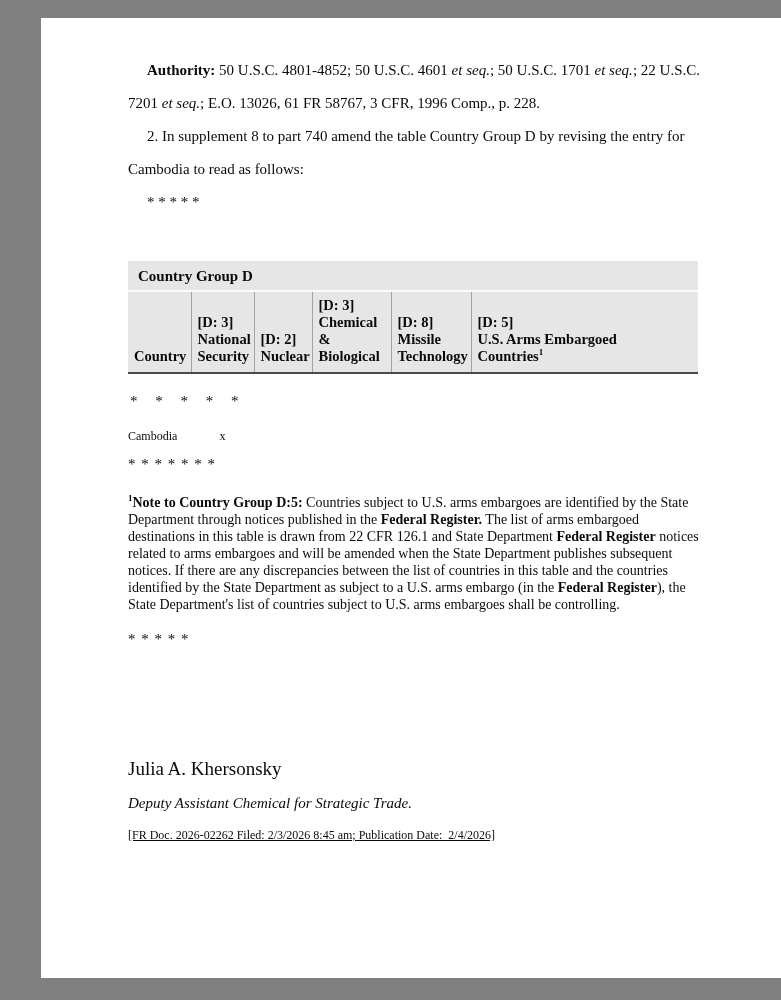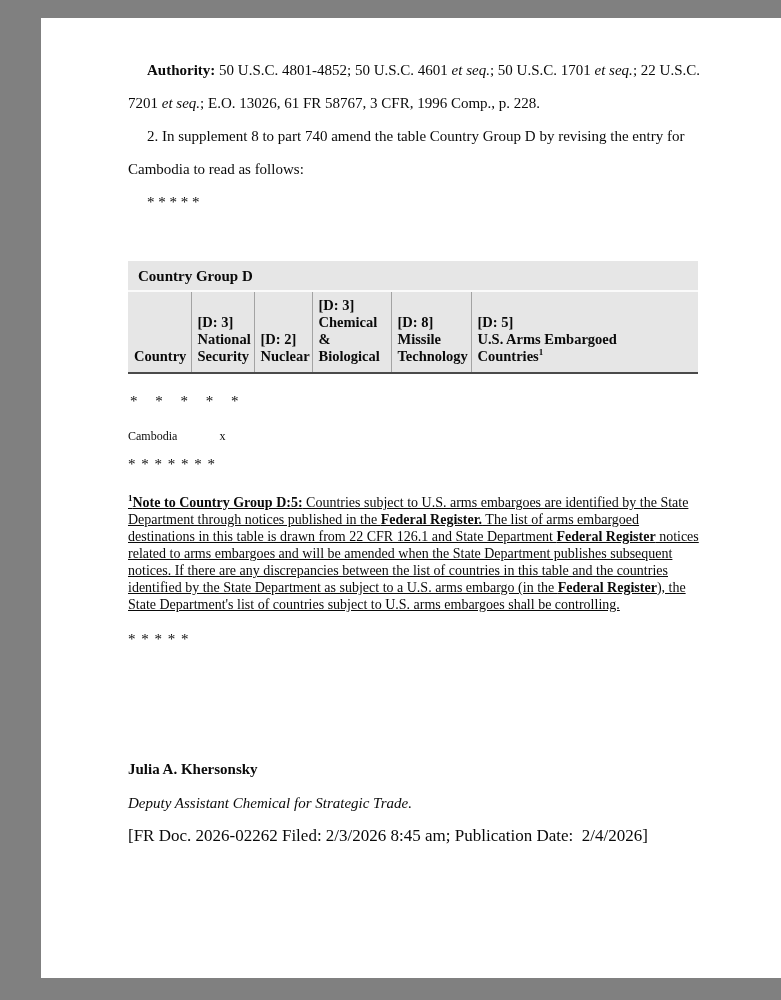--- a/index.html
+++ b/index.html
@@ -80,45 +80,45 @@
   .stars-seven {
     margin-top: 8px;
     font-size: 15px;
     line-height: 20px;
     word-spacing: 2px;
   }
   .note {
     margin-top: 20px;
     font-size: 14px;
     line-height: 17px;
-    text-decoration: underline;
   }
   .stars-final {
     margin-top: 16px;
     font-size: 15px;
     line-height: 20px;
     word-spacing: 2px;
   }
   .sig-name {
     margin-top: 110px;
-    font-size: 15px;
-    font-weight: bold;
+    font-size: 19px;
+    font-weight: normal;
     line-height: 20px;
   }
   .sig-title {
     margin-top: 14px;
     font-size: 15px;
     font-style: italic;
     line-height: 20px;
   }
   .fr-doc {
     margin-top: 13px;
-    font-size: 17px;
+    font-size: 12px;
     line-height: 19px;
     white-space: pre-wrap;
+    text-decoration: underline;
   }
 </style>
 </head>
 <body>
 
 <div class="page">
 
   <p class="body-line indent"><span style="font-weight: bold;">Authority:</span><span> 50 U.S.C. 4801-4852; 50 U.S.C. 4601 </span><span style="font-style: italic;">et seq.</span><span>; 50 U.S.C. 1701 </span><span style="font-style: italic;">et seq.</span><span>; 22 U.S.C. 7201 </span><span style="font-style: italic;">et seq.</span><span>; E.O. 13026, 61 FR 58767, 3 CFR, 1996 Comp., p. 228.</span></p>
 
   <p class="body-line indent">2. In supplement 8 to part 740 amend the table Country Group D by revising the entry for Cambodia to read as follows:</p>

